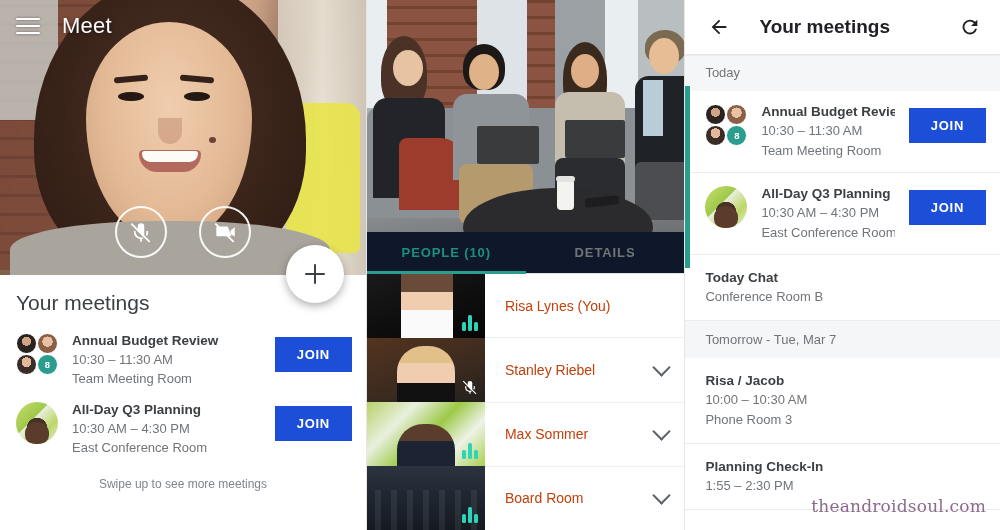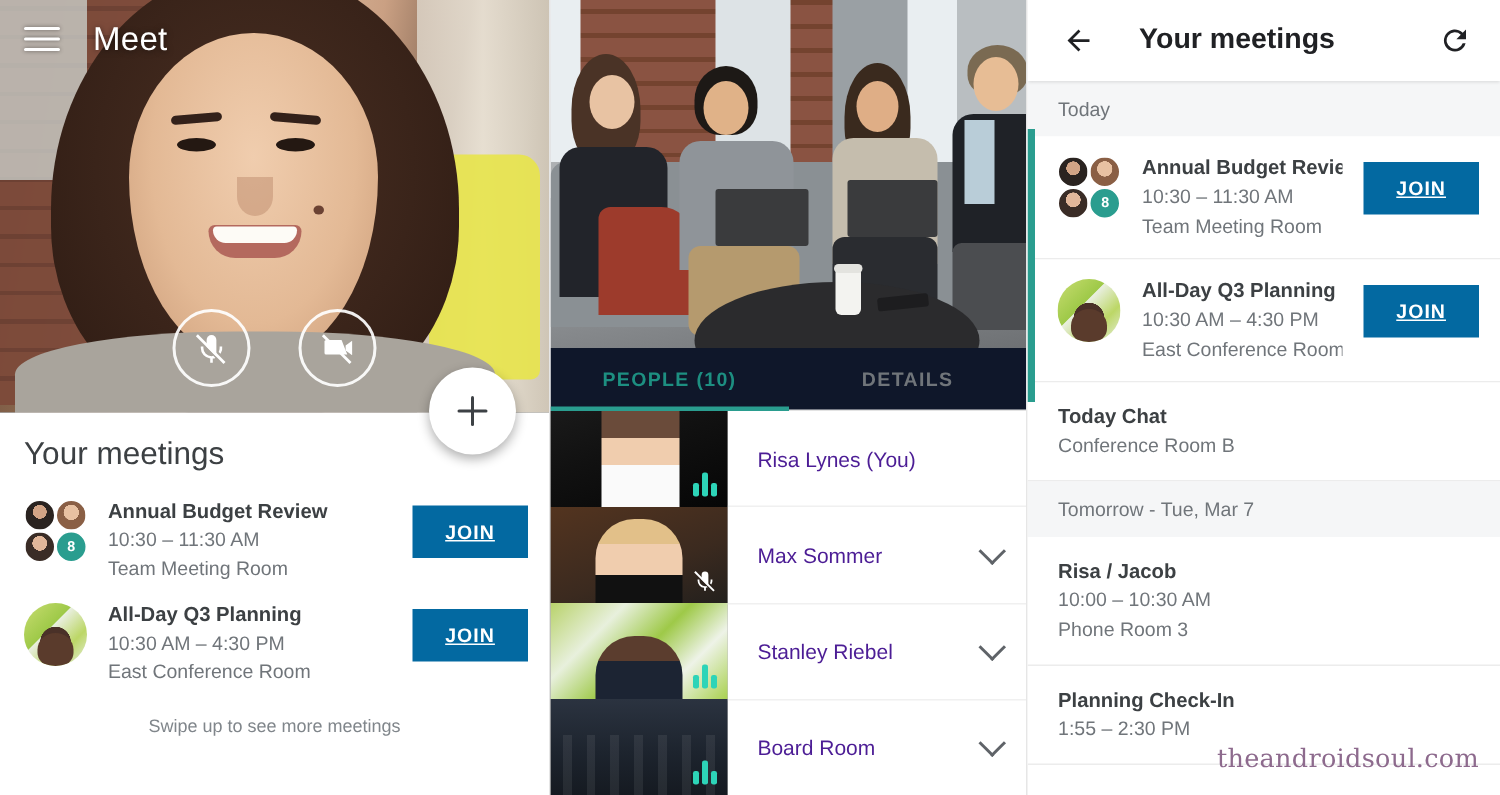--- a/index.html
+++ b/index.html
@@ -66,22 +66,22 @@
   .fab .plus-v, .fab .plus-h { position: absolute; background: #3d4145; border-radius: 1px; }
   .fab .plus-v { width: 2.4px; height: 20px; } .fab .plus-h { width: 20px; height: 2.4px; }
 
   
   .sheet { position: absolute; left: 0; right: 0; bottom: 0; height: 255px; background: #fff; z-index: 8; padding: 0 0 0 0; }
   .sheet-title { font-size: 21px; color: #3c4043; font-weight: 400; padding: 16px 0 10px 16px; }
   .meet-row { display: flex; align-items: flex-start; padding: 6px 14px 6px 16px; gap: 14px; }
   .meet-text { flex: 1; min-width: 0; padding-top: 1px; }
   .meet-name { font-size: 13.5px; font-weight: 700; color: #3c4043; line-height: 18px; white-space: nowrap; overflow: hidden; }
   .meet-time, .meet-room { font-size: 13px; color: #70757a; line-height: 19px; white-space: nowrap; overflow: hidden; }
-  .join-btn { background: #0369a1; color: #fff; font-size: 13px; font-weight: 700; letter-spacing: .7px;
-      padding: 10px 22px; border: none; cursor: pointer; margin-top: 6px; font-family: inherit; text-decoration: underline; }
+  .join-btn { background: #1d4ed8; color: #fff; font-size: 13px; font-weight: 700; letter-spacing: .7px;
+      padding: 10px 22px; border: none; cursor: pointer; margin-top: 6px; font-family: inherit; }
   .swipe-hint { text-align: center; font-size: 12px; color: #80868b; padding-top: 14px; }
 
   
   .avatars { position: relative; width: 42px; height: 42px; flex: none; margin-top: 2px; }
   .av { position: absolute; width: 21px; height: 21px; border-radius: 50%; border: 1.4px solid #fff; overflow: hidden; }
   .av.a { left: 0; top: 0; background: radial-gradient(circle at 50% 38%, #d2a486 0 30%, #2a2320 31% 100%); }
   .av.b { left: 21px; top: 0; background: radial-gradient(circle at 50% 40%, #e8c1a2 0 34%, #8a5f45 35% 100%); }
   .av.c { left: 0; top: 21px; background: radial-gradient(circle at 50% 38%, #e2b79a 0 32%, #3a2c26 33% 100%); }
   .av-badge { position: absolute; left: 21px; top: 21px; width: 21px; height: 21px; border-radius: 50%;
       background: #2a9d8f; border: 1.4px solid #fff; color: #fff; font-size: 9.5px; font-weight: 600;
@@ -140,21 +140,21 @@
   .t4:before { content:''; position:absolute; left: 8px; top: 38%; right: 8px; bottom: 0;
       background: repeating-linear-gradient(90deg,rgba(255,255,255,.07) 0 6px,transparent 6px 16px); }
   .lvl { position: absolute; right: 7px; bottom: 7px; display: flex; align-items: flex-end; gap: 2.5px; height: 16px; }
   .lvl i { display: block; width: 3.6px; background: #2dd4b8; border-radius: 1.5px; }
   .lvl i:nth-child(1) { height: 9px; } .lvl i:nth-child(2) { height: 16px; } .lvl i:nth-child(3) { height: 9px; }
 
   .name-col { flex: 1; background: #fff; display: flex; flex-direction: column; }
   .name-row { flex: 1; display: flex; align-items: center; justify-content: space-between;
       padding: 0 16px 0 20px; border-bottom: 1px solid #f0f0f0; cursor: pointer; }
   .name-row:last-child { border-bottom: none; }
-  .name-label { font-size: 14px; color: #4c1d95; }
+  .name-label { font-size: 14px; color: #c2410c; }
   .chev { width: 13px; height: 13px; border-right: 2px solid #5f6368; border-bottom: 2px solid #5f6368;
       transform: rotate(45deg); margin-top: -5px; }
 
   
   .panel-right { position: relative; width: 332px; height: 530px; background: #fff; overflow: hidden; border-left: 1px solid #e6e6e6; }
   .right-header { height: 54px; display: flex; align-items: center; padding: 0 16px 0 20px; background: #fff;
       box-shadow: 0 1px 2px rgba(0,0,0,.10); position: relative; z-index: 4; }
   .rh-title { flex: 1; font-size: 19px; font-weight: 600; color: #202124; margin-left: 26px; }
   .icon-btn { width: 28px; height: 28px; display: flex; align-items: center; justify-content: center; cursor: pointer; flex: none; }
   .section-head { background: #f5f6f7; font-size: 13px; color: #70757a; padding: 11px 0 11px 20px; }
@@ -339,25 +339,25 @@
               <i></i>
             </span>
         </div>
       </div>
 
       <div class="name-col">
         <div class="name-row">
           <span class="name-label">Risa Lynes (You)</span>
         </div>
         <div class="name-row">
+          <span class="name-label">Stanley Riebel</span>
+          <span class="chev"></span>
+        </div>
+        <div class="name-row">
           <span class="name-label">Max Sommer</span>
-          <span class="chev"></span>
-        </div>
-        <div class="name-row">
-          <span class="name-label">Stanley Riebel</span>
           <span class="chev"></span>
         </div>
         <div class="name-row">
           <span class="name-label">Board Room</span>
           <span class="chev"></span>
         </div>
       </div>
     </div>
   </div>
 

